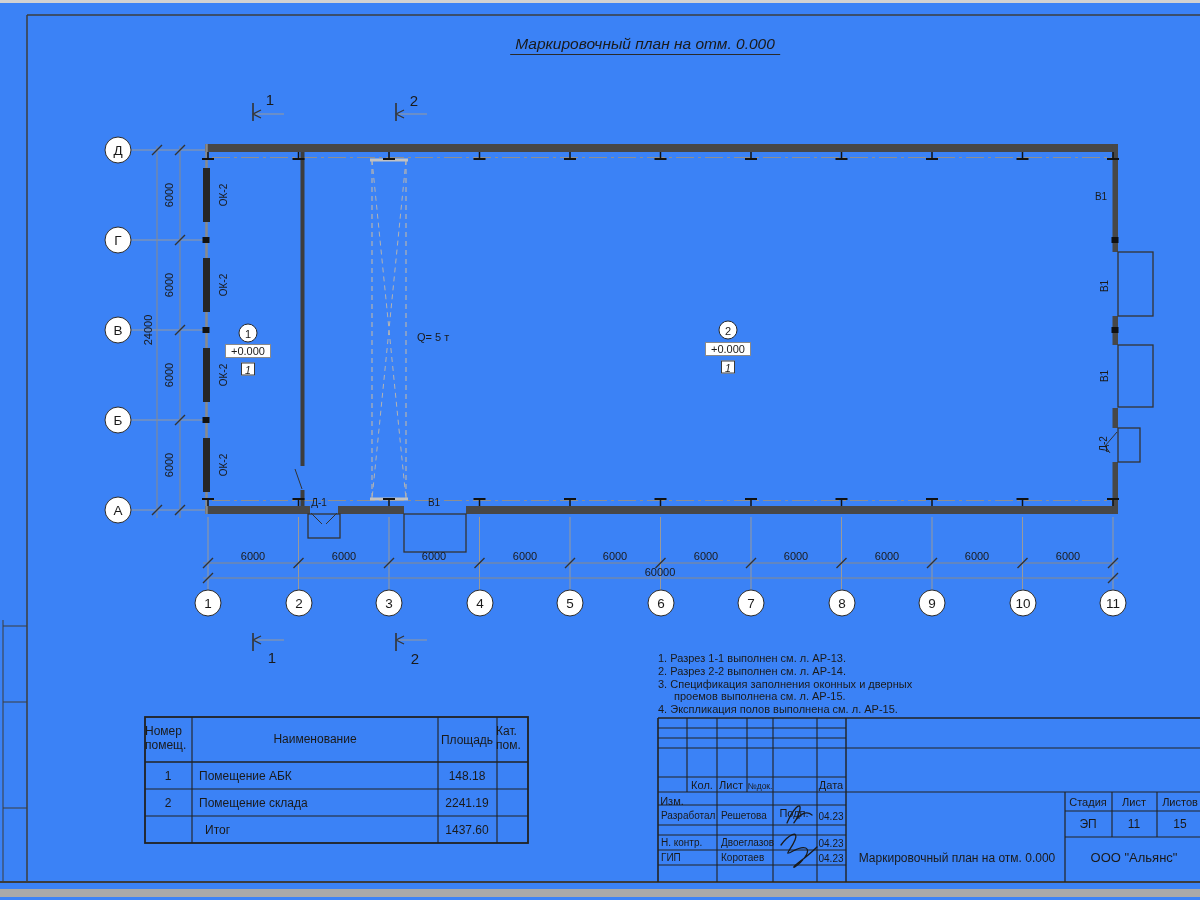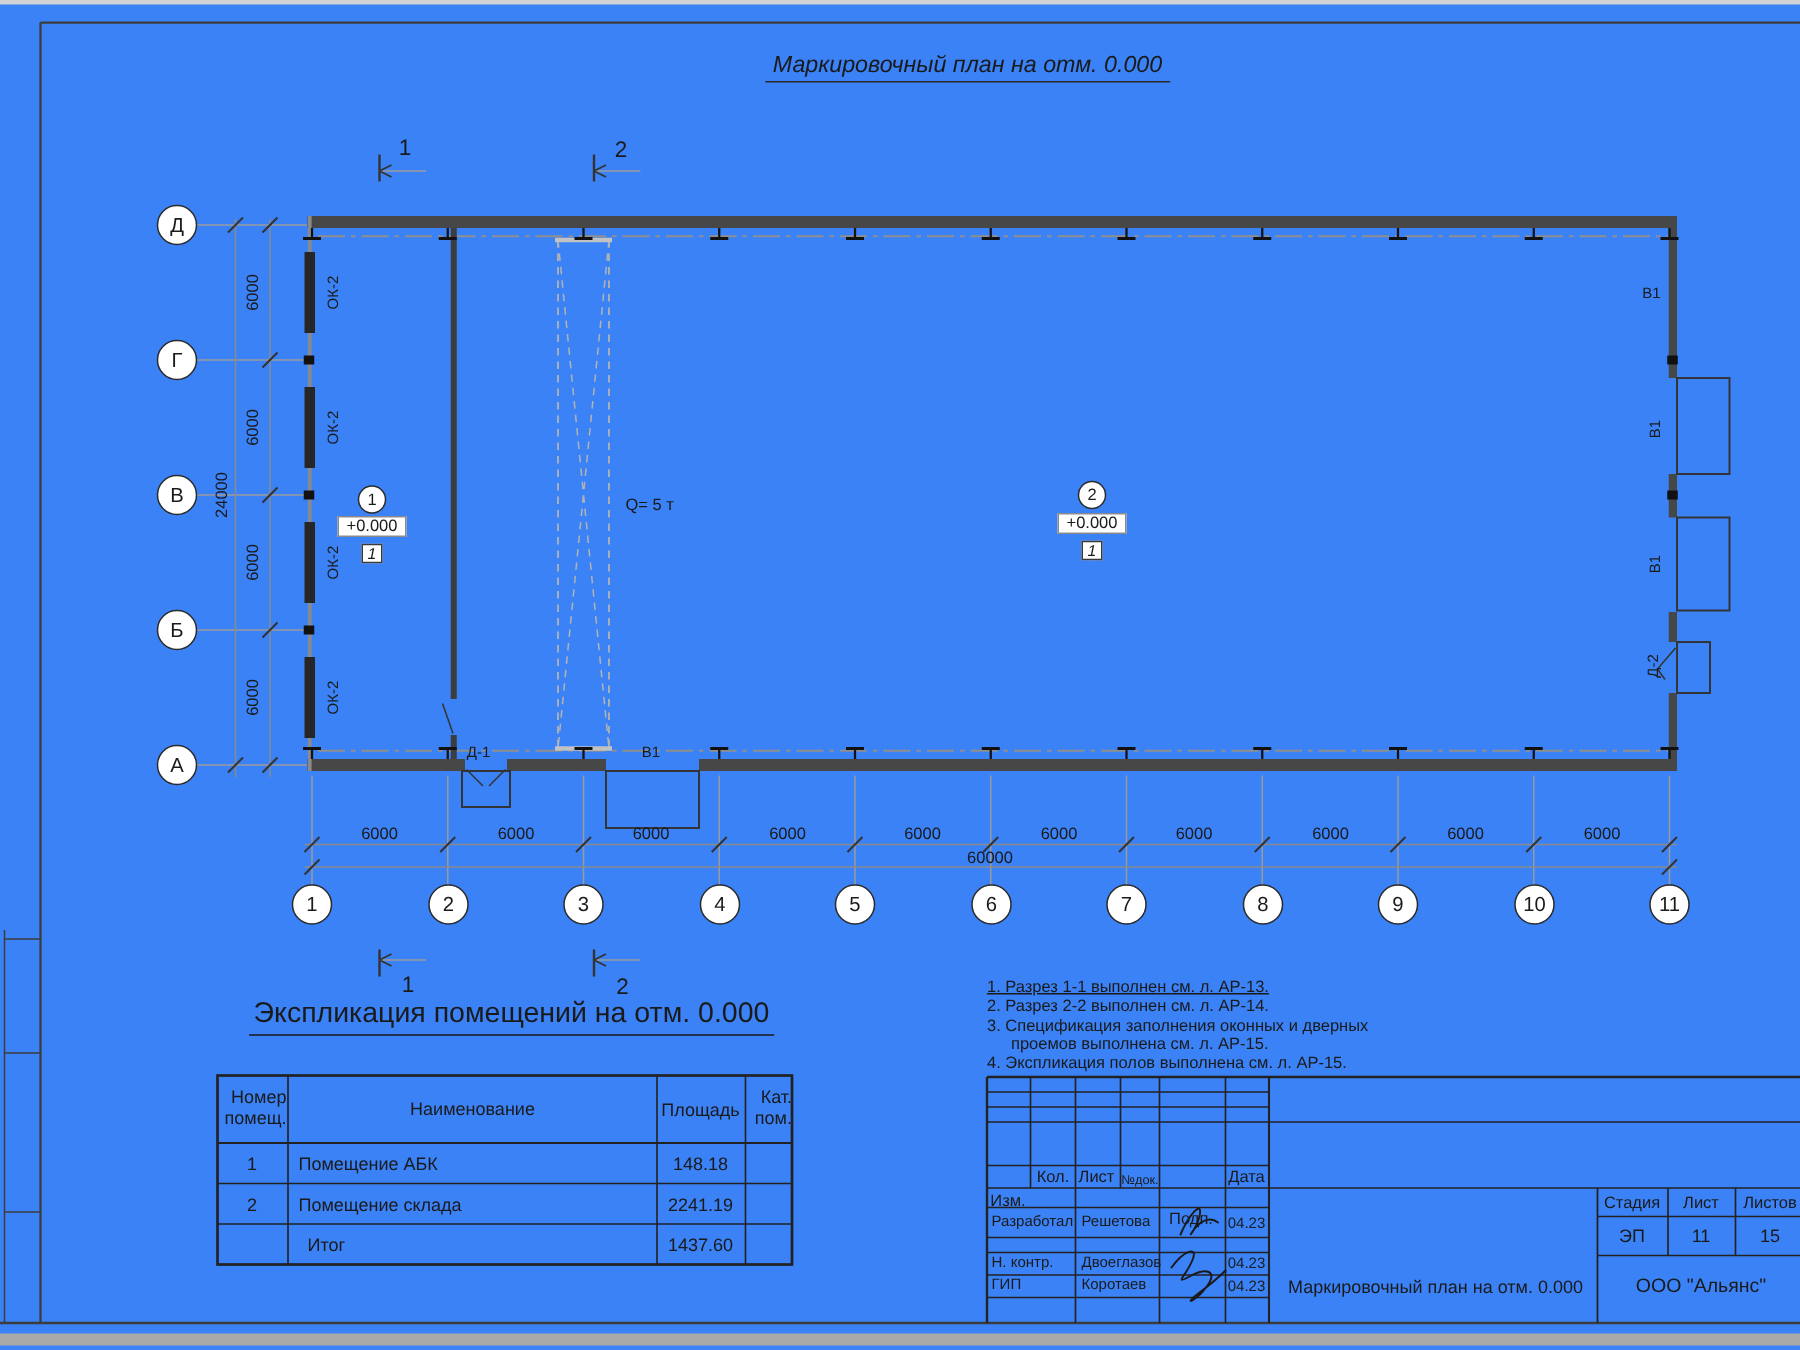--- a/index.html
+++ b/index.html
@@ -11,21 +11,21 @@
   .c  { transform:translate(-50%,-50%); }
   .l  { transform:translateY(-50%); }
   .cr { transform:translate(-50%,-50%) rotate(-90deg); }
   .bubble { position:absolute; width:27px; height:27px; border:1.3px solid #2b2b2b; border-radius:50%;
             background:#fff; display:flex; align-items:center; justify-content:center;
             font-size:13.5px; transform:translate(-50%,-50%); }
   .rbubble { width:19px; height:19px; font-size:11px; border-width:1px; }
   .box { position:absolute; transform:translate(-50%,-50%); border:1px solid #8a8a8a; background:#fff;
          display:flex; align-items:center; justify-content:center; font-size:11px; }
   .fbox { border:1px solid #3a3a3a; font-style:italic; font-size:10.5px; }
-  .wrap2 { white-space:normal; text-align:right; line-height:1.15; }
+  .wrap2 { white-space:normal; text-align:left; line-height:1.15; }
   .title-main { font-style:italic; font-size:15.5px; border-bottom:1.2px solid #2a2a2a; padding:0 5px 1px; }
   .title-expl { font-size:19px; border-bottom:1.5px solid #1a1a1a; padding:0 3px 2px; }
   .f10 { font-size:10px; } .f11 { font-size:11px; } .f12 { font-size:12px; } .f13 { font-size:13px; }
   .f15 { font-size:15px; } .f9 { font-size:10px; } .f8 { font-size:8.5px; }
   .strip-top { position:absolute; left:0; top:0; width:1200px; height:3px; background:#d2d2d2; }
   .strip-bottom { position:absolute; left:0; top:889px; width:1200px; height:8px; background:#a9a9a9; }
 </style>
 </head>
 <body>
 
@@ -202,38 +202,37 @@
   <div class="c f10" style="left:434px;  top:502px;">В1</div>
 
   <div class="bubble rbubble" style="left:248px; top:333px;">1</div>
   <div class="box" style="left:248px; top:351px; width:46px; height:14px;">+0.000</div>
   <div class="box fbox" style="left:248px; top:369px; width:14px; height:13px;">1</div>
 
   <div class="bubble rbubble" style="left:728px; top:330px;">2</div>
   <div class="box" style="left:728px; top:349px; width:46px; height:14px;">+0.000</div>
   <div class="box fbox" style="left:728px; top:367px; width:14px; height:13px;">1</div>
 
-  <div class="c title-expl" style="left:341px; top:678px;">Экспликация помещений на отм. 0.000</div>
   <div class="c wrap2 f12" style="left:168px; top:739px; width:46px;">Номер помещ.</div>
   <div class="c f12" style="left:315px; top:739px;">Наименование</div>
   <div class="c f12" style="left:467px; top:740px;">Площадь</div>
   <div class="c wrap2 f12" style="left:512px; top:739px; width:32px;">Кат. пом.</div>
 
   <div class="c f12" style="left:168px; top:776px;">1</div>
   <div class="l f12" style="left:199px; top:776px;">Помещение АБК</div>
   <div class="c f12" style="left:467px; top:776px;">148.18</div>
 
   <div class="c f12" style="left:168px; top:803px;">2</div>
   <div class="l f12" style="left:199px; top:803px;">Помещение склада</div>
   <div class="c f12" style="left:467px; top:803px;">2241.19</div>
 
   <div class="l f12" style="left:205px; top:830px;">Итог</div>
   <div class="c f12" style="left:467px; top:830px;">1437.60</div>
 
-  <div class="l f11" style="left:658px; top:658px;text-decoration:underline;">1. Разрез 1-1 выполнен см. л. АР-13.</div>
+  <div class="l f11" style="left:658px; top:658px;">1. Разрез 1-1 выполнен см. л. АР-13.</div>
   <div class="l f11" style="left:658px; top:671px;">2. Разрез 2-2 выполнен см. л. АР-14.</div>
   <div class="l f11" style="left:658px; top:684px;">3. Спецификация заполнения оконных и дверных</div>
   <div class="l f11" style="left:674px; top:696px;">проемов выполнена см. л. АР-15.</div>
   <div class="l f11" style="left:658px; top:709px;">4. Экспликация полов выполнена см. л. АР-15.</div>
 
   <div class="c f11" style="left:672px; top:785px;margin-top:16px;">Изм.</div>
   <div class="c f11" style="left:702px; top:785px;">Кол.</div>
   <div class="c f11" style="left:731px; top:785px;">Лист</div>
   <div class="c f8" style="left:760px; top:786px;">№док.</div>
   <div class="c f11" style="left:794px; top:785px;margin-top:28px;">Подп.</div>

